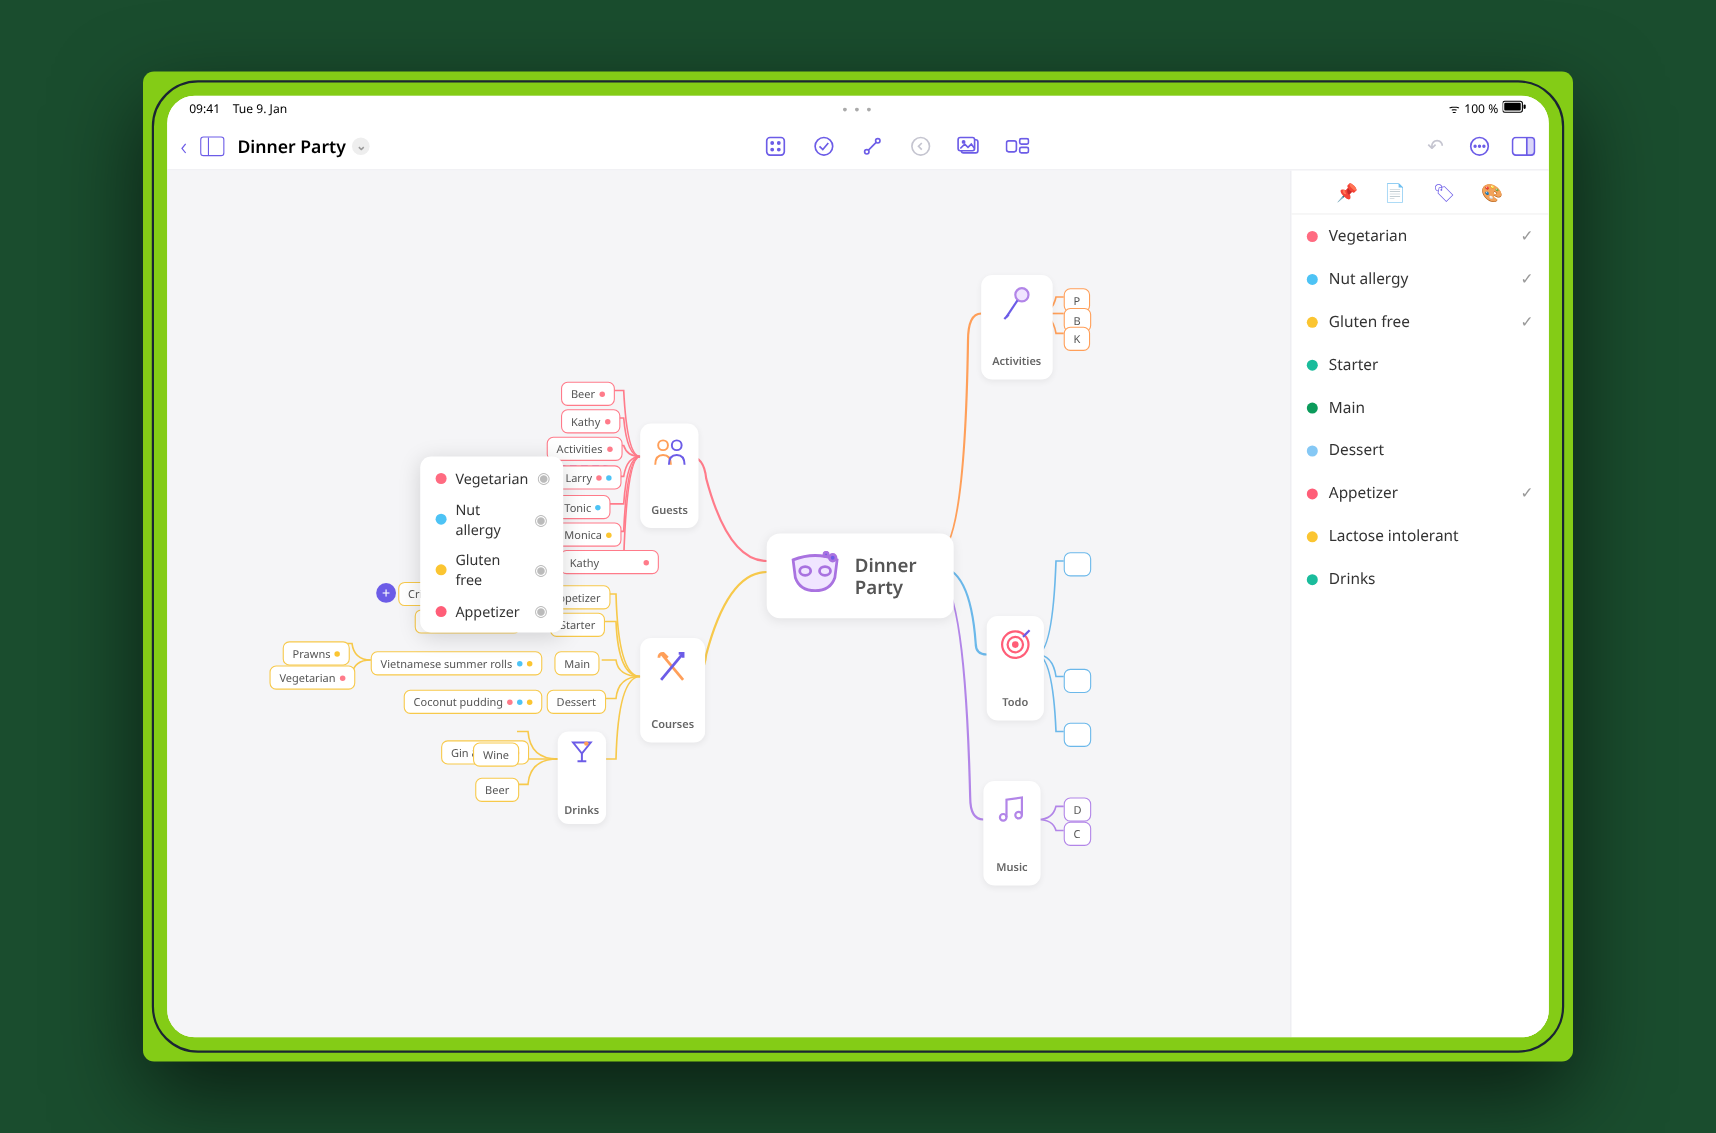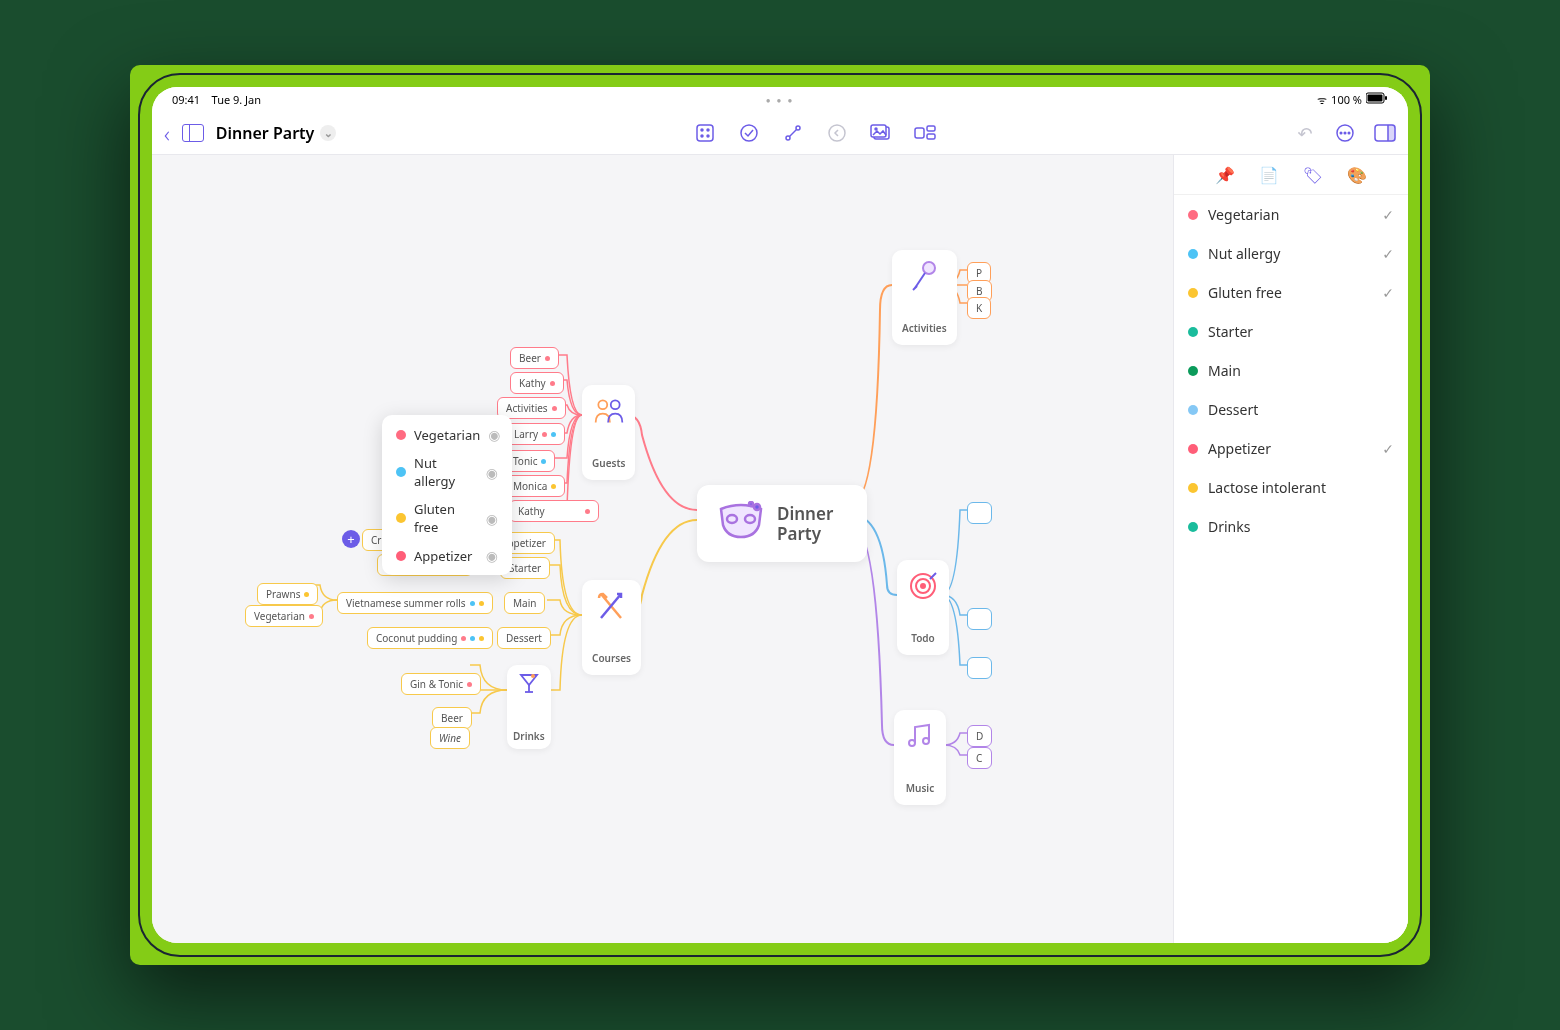--- a/index.html
+++ b/index.html
@@ -461,21 +461,21 @@
             <span class="mini-dot" style="background:#fbc531"></span>
           </div>
 
         <div class="node" style="left:249px; top:518px; border-color:#f7c94b;">
             <span>Gin &amp; Tonic</span>
             <span class="mini-dot" style="background:#ff7b8a"></span>
           </div>
         <div class="node" style="left:280px; top:552px; border-color:#f7c94b;text-align:center;">
             <span>Beer</span>
           </div>
-        <div class="node" style="left:278px; top:572px; border-color:#f7c94b;font-style:italic;">
+        <div class="node" style="left:278px; top:520px; border-color:#f7c94b;">
             <span>Wine</span>
           </div>
 
         <div class="node-large" style="left:740px; top:95px;">
           <span class="node-icon">
               <svg width="30" height="32" viewBox="0 0 30 32" fill="none" stroke-width="2">
                 <circle cx="20" cy="8" r="6" stroke="#b285e8" fill="#f0e5ff"></circle>
                 <path d="M16 13 L6 28" stroke="#6c5ce7"></path>
                 <path d="M4 30 L8 26" stroke="#6c5ce7"></path>
               </svg>

